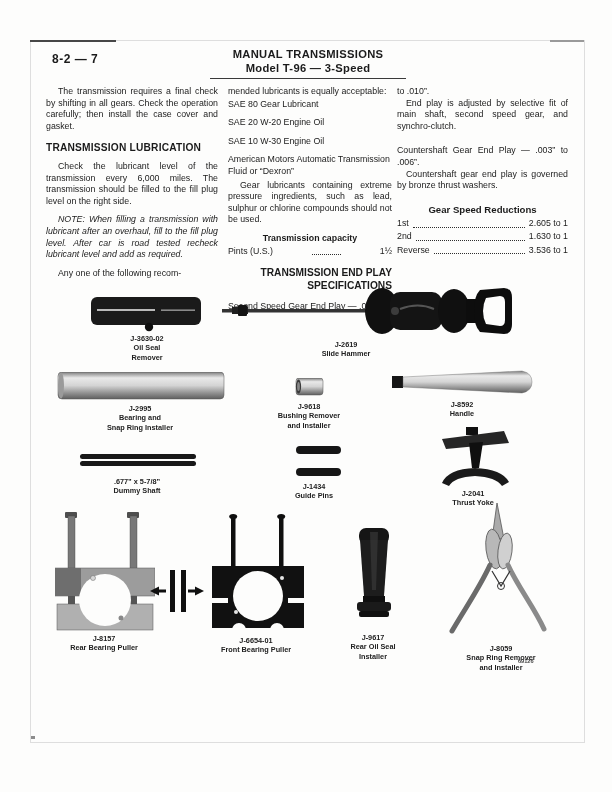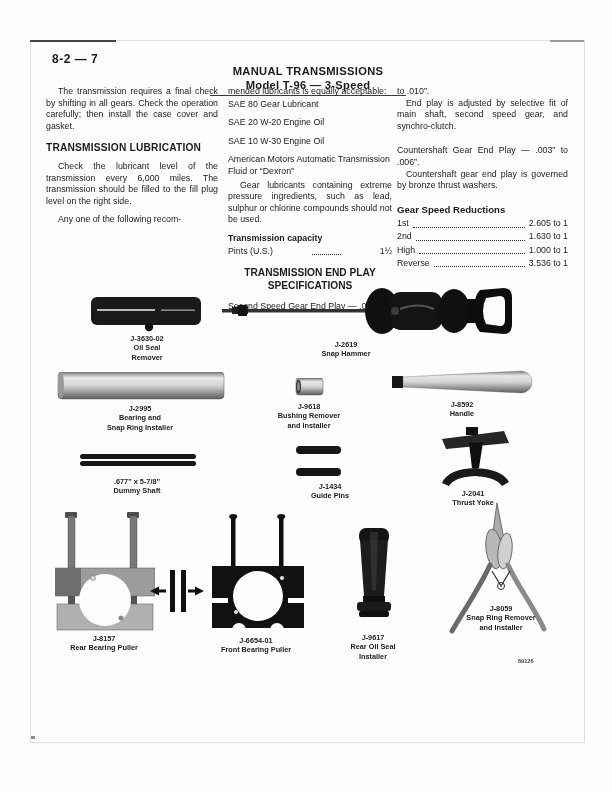--- a/index.html
+++ b/index.html
@@ -4,38 +4,38 @@
 <style>
   html,body{margin:0;padding:0;background:#ffffff;}
   .page{position:relative;width:612px;height:792px;background:#fdfdfc;overflow:hidden;
         font-family:"Liberation Sans",sans-serif;color:#1b1b1b;}
   .scan-frame{position:absolute;left:30px;top:40px;width:553px;height:701px;border:1px solid #dedede;}
   .mark-tl{position:absolute;left:30px;top:40px;width:86px;height:2px;background:#474747;}
   .mark-tr{position:absolute;left:550px;top:40px;width:34px;height:2px;background:#9a9a9a;}
   .mark-bl{position:absolute;left:31px;top:736px;width:4px;height:3px;background:#8c8c8c;}
 
   .page-number{position:absolute;left:52px;top:52px;font-size:12px;font-weight:bold;letter-spacing:.5px;}
-  .doc-header{position:absolute;left:210px;top:65px;width:196px;text-align:center;}
+  .doc-header{position:absolute;left:210px;top:48px;width:196px;text-align:center;}
   .doc-title{font-size:11.2px;font-weight:bold;letter-spacing:.3px;}
   .doc-subtitle{font-size:11.2px;font-weight:bold;margin-top:2px;letter-spacing:.3px;}
   .header-rule{margin-top:4px;border-top:1px solid #3a3a3a;height:0;}
 
   .col{position:absolute;top:86px;font-size:8.8px;line-height:11.6px;text-align:justify;}
   .col1{left:46px;width:172px;}
   .col2{left:228px;width:164px;}
   .col3{left:397px;width:171px;}
   .col p{margin:0 0 7px;}
   .ind{text-indent:12px;}
   .sec-heading{font-size:10.2px;font-weight:bold;margin:10px 0 7px;text-align:left;letter-spacing:.2px;}
   .note{font-style:italic;margin:2px 0 9px;}
   .lub-item{margin-left:10px;text-align:left;margin-bottom:0;}
-  .subhead{font-weight:bold;text-align:left;margin:7px 0 1px;}
+  .subhead{font-weight:bold;text-align:center;margin:7px 0 1px;}
   .leader-row{display:flex;align-items:flex-end;margin:0 0 3px;gap:35px;}
   .leader{flex:1;border-bottom:1.5px dotted #2e2e2e;margin:0 4px 2px;}
-  .endplay-heading{font-size:10.2px;font-weight:bold;white-space:pre-line;text-align:center;line-height:13px;margin:9px 0 9px;}
+  .endplay-heading{font-size:10.2px;font-weight:bold;white-space:pre-line;text-align:right;line-height:13px;margin:9px 0 9px;}
   .hang{margin-left:9px;text-indent:9px;}
   .gear-row{display:flex;align-items:flex-end;margin-bottom:1.5px;}
 
   .tool-gfx{position:absolute;}
   .tlabel{position:absolute;text-align:center;font-size:7.3px;font-weight:bold;line-height:9.4px;color:#222;}
   .tname{white-space:pre-line;}
   .photo-number{position:absolute;left:518px;top:658px;font-size:5.6px;font-weight:bold;color:#444;}
   .fig-caption{position:absolute;left:0;right:0;top:676px;text-align:center;font-size:8.6px;font-weight:bold;letter-spacing:.2px;}
 </style>
 </head>
@@ -53,20 +53,21 @@
   <div class="doc-header">
     <div class="doc-title">MANUAL TRANSMISSIONS</div>
     <div class="doc-subtitle">Model T-96 — 3-Speed</div>
     <div class="header-rule"></div>
   </div>
 
   <div class="col col1">
     <p class="ind">The transmission requires a final check by shifting in all gears. Check the operation carefully; then install the case cover and gasket.</p>
     <div class="sec-heading">TRANSMISSION LUBRICATION</div>
     <p class="ind">Check the lubricant level of the transmission every 6,000 miles. The transmission should be filled to the fill plug level on the right side.</p>
+    <p class="note ind">NOTE: When filling a transmission with lubricant after an overhaul, fill to the fill plug level. After car is road tested recheck lubricant level and add as required.</p>
     <p class="ind">Any one of the following recom-</p>
   </div>
 
   <div class="col col2">
     <p style="margin-bottom:1px;">mended lubricants is equally acceptable:</p>
     <p class="lub-item">SAE 80 Gear Lubricant</p>
     <p class="lub-item">SAE 20 W-20 Engine Oil</p>
     <p class="lub-item">SAE 10 W-30 Engine Oil</p>
     <p class="lub-item" style="margin-bottom:2px;">American Motors Automatic Transmission Fluid or “Dexron”</p>
     <p class="ind">Gear lubricants containing extreme pressure ingredients, such as lead, sulphur or chlorine compounds should not be used.</p>
@@ -89,25 +90,20 @@
     <div class="subhead" style="font-size:9.6px;margin-top:12px;margin-bottom:3px;">Gear Speed Reductions</div>
     <div class="gear-row">
       <span>1st</span>
       <span class="leader"></span>
       <span>2.605 to 1</span>
     </div>
     <div class="gear-row">
       <span>2nd</span>
       <span class="leader"></span>
       <span>1.630 to 1</span>
-    </div>
-    <div class="gear-row">
-      <span>High</span>
-      <span class="leader"></span>
-      <span>1.000 to 1</span>
     </div>
     <div class="gear-row">
       <span>Reverse</span>
       <span class="leader"></span>
       <span>3.536 to 1</span>
     </div>
   </div>
 
   <svg class="tool-gfx" style="left:91px;top:295px;" width="112" height="38" viewBox="0 0 112 38">
     <rect x="0" y="2" width="110" height="28" rx="6" fill="#1a1a1a"></rect>
@@ -227,62 +223,62 @@
     <circle cx="57" cy="83" r="3.5" stroke="#333" stroke-width="1" fill="none"></circle>
   </svg>
 
   <div class="tlabel" style="left:97px;top:334px;width:100px;">
     <div>J-3630-02</div>
     <div class="tname">Oil Seal
 Remover</div>
   </div>
   <div class="tlabel" style="left:296px;top:340px;width:100px;">
     <div>J-2619</div>
-    <div class="tname">Snap Hammer</div>
+    <div class="tname">Slide Hammer</div>
   </div>
   <div class="tlabel" style="left:80px;top:404px;width:120px;">
     <div>J-2995</div>
     <div class="tname">Bearing and
 Snap Ring Installer</div>
   </div>
   <div class="tlabel" style="left:259px;top:402px;width:100px;">
     <div>J-9618</div>
     <div class="tname">Bushing Remover
 and Installer</div>
   </div>
   <div class="tlabel" style="left:412px;top:400px;width:100px;">
     <div>J-8592</div>
     <div class="tname">Handle</div>
   </div>
   <div class="tlabel" style="left:77px;top:477px;width:120px;">
     <div>.677” x 5-7/8”</div>
     <div class="tname">Dummy Shaft</div>
   </div>
-  <div class="tlabel" style="left:280px;top:482px;width:100px;">
+  <div class="tlabel" style="left:264px;top:482px;width:100px;">
     <div>J-1434</div>
     <div class="tname">Guide Pins</div>
   </div>
   <div class="tlabel" style="left:423px;top:489px;width:100px;">
     <div>J-2041</div>
     <div class="tname">Thrust Yoke</div>
   </div>
   <div class="tlabel" style="left:44px;top:634px;width:120px;">
     <div>J-8157</div>
     <div class="tname">Rear Bearing Puller</div>
   </div>
   <div class="tlabel" style="left:196px;top:636px;width:120px;">
     <div>J-6654-01</div>
     <div class="tname">Front Bearing Puller</div>
   </div>
   <div class="tlabel" style="left:323px;top:633px;width:100px;">
     <div>J-9617</div>
     <div class="tname">Rear Oil Seal
 Installer</div>
   </div>
-  <div class="tlabel" style="left:441px;top:604px;width:120px;">
+  <div class="tlabel" style="left:441px;top:644px;width:120px;">
     <div>J-8059</div>
     <div class="tname">Snap Ring Remover
 and Installer</div>
   </div>
 
   <div class="photo-number">69126</div>
 
 
 </div>
 

